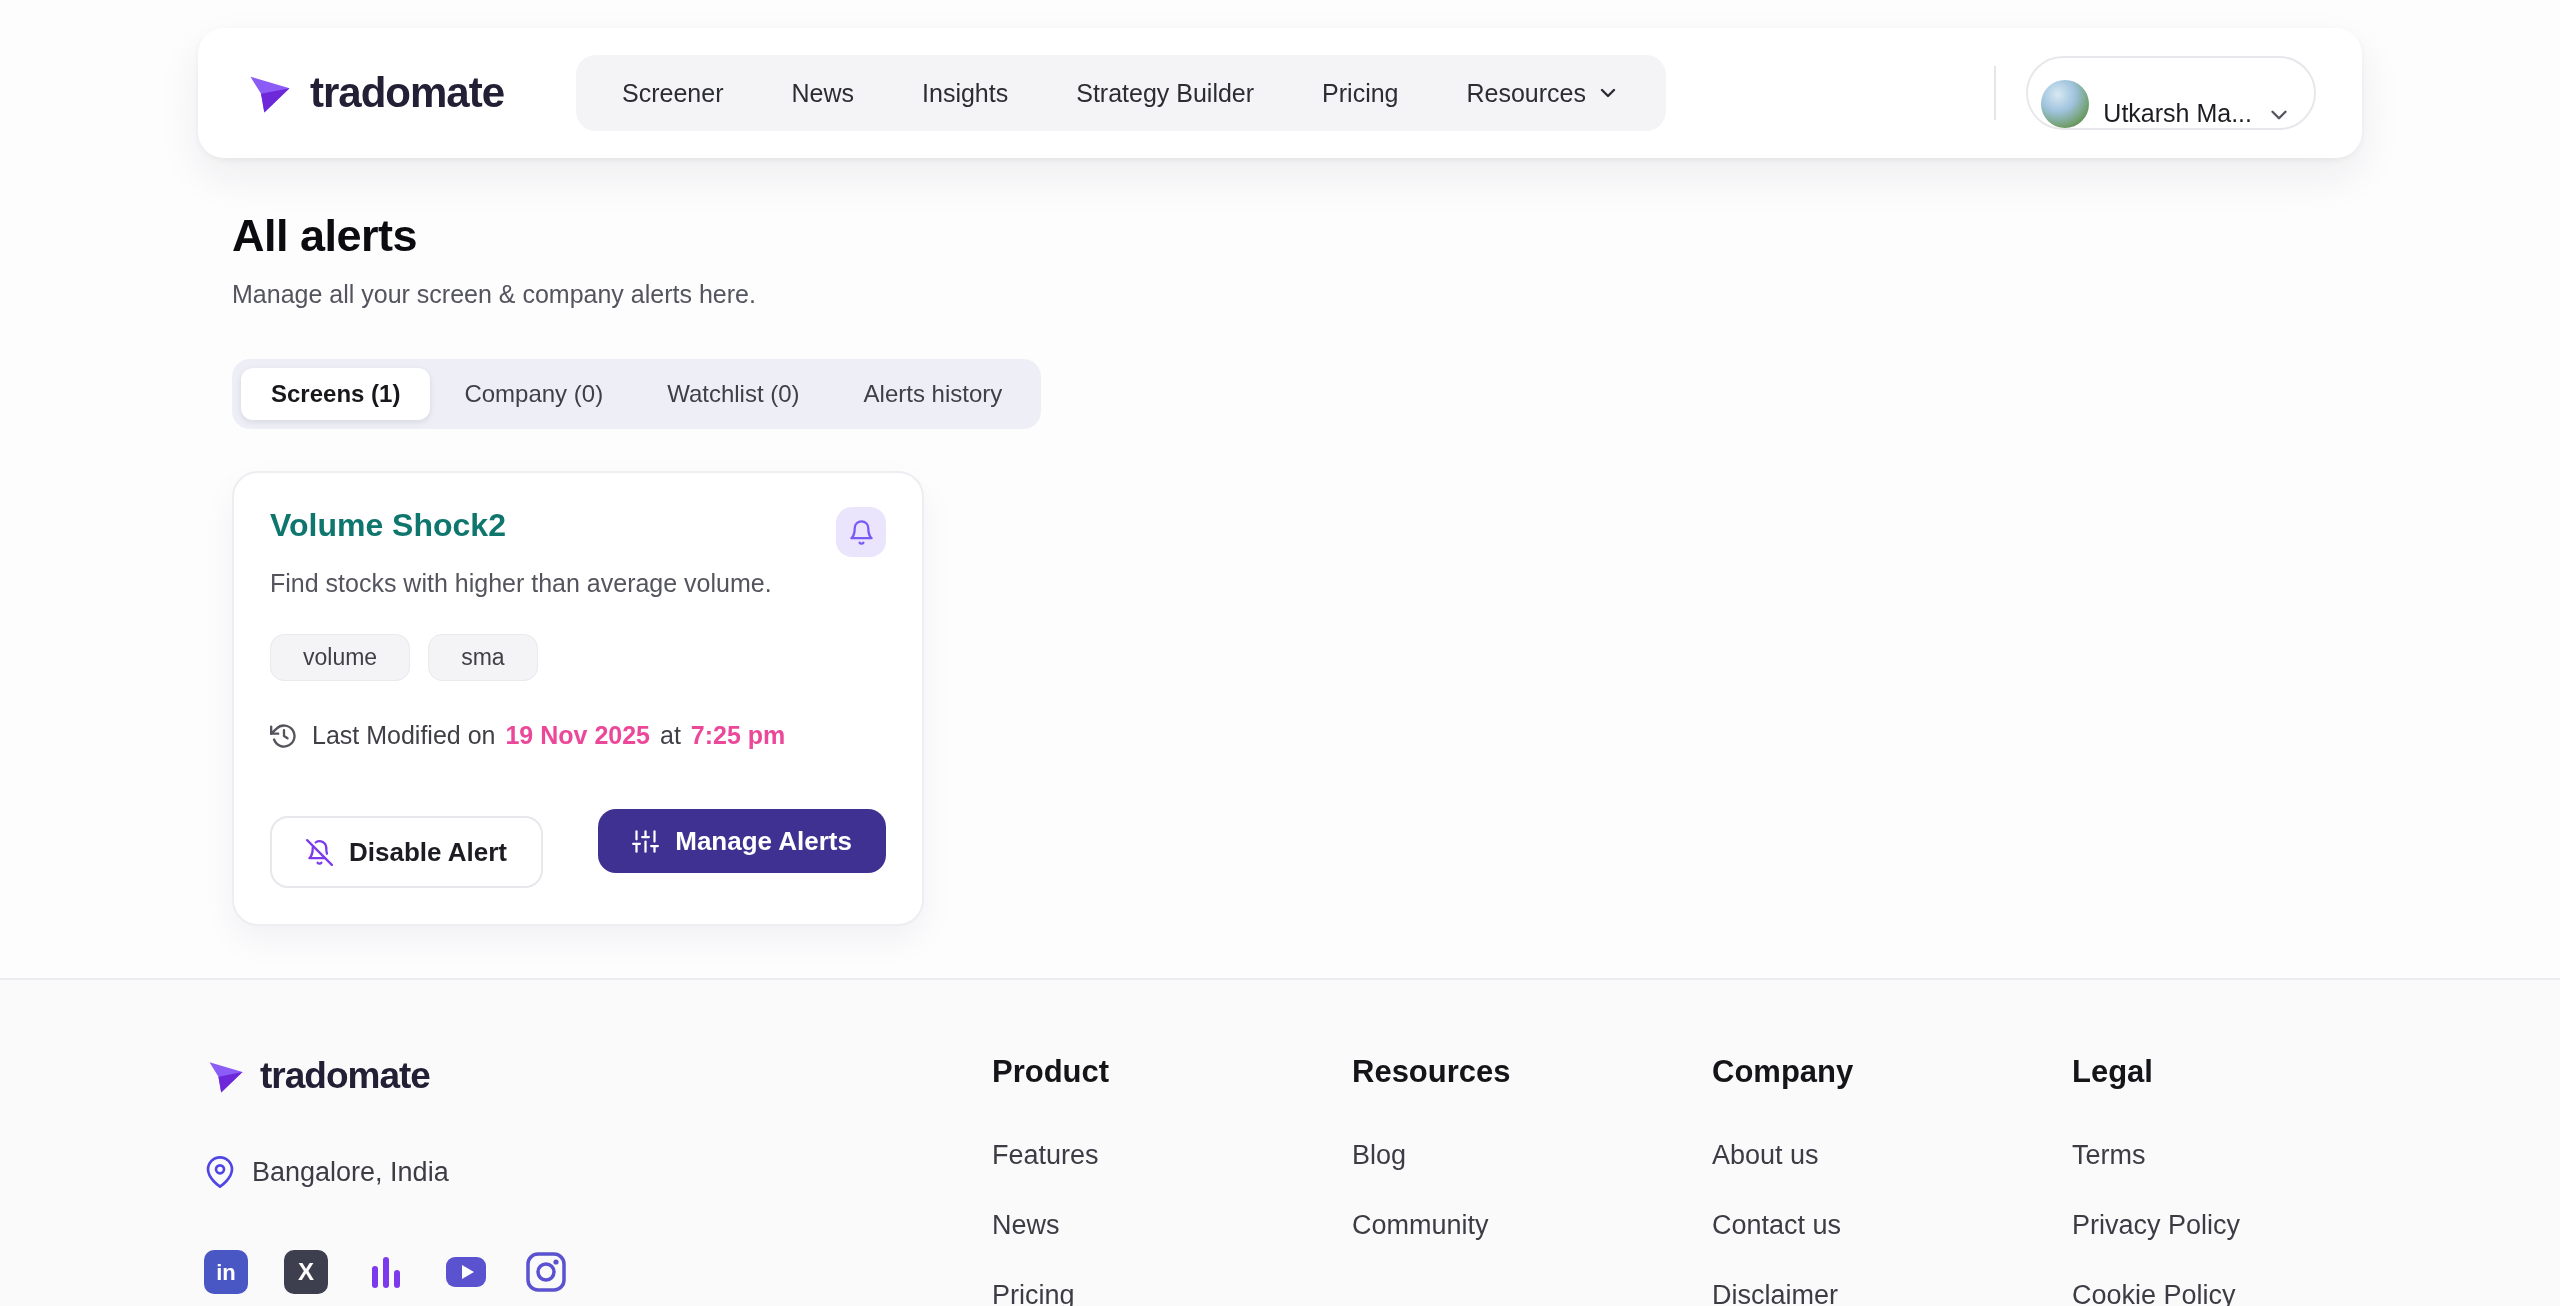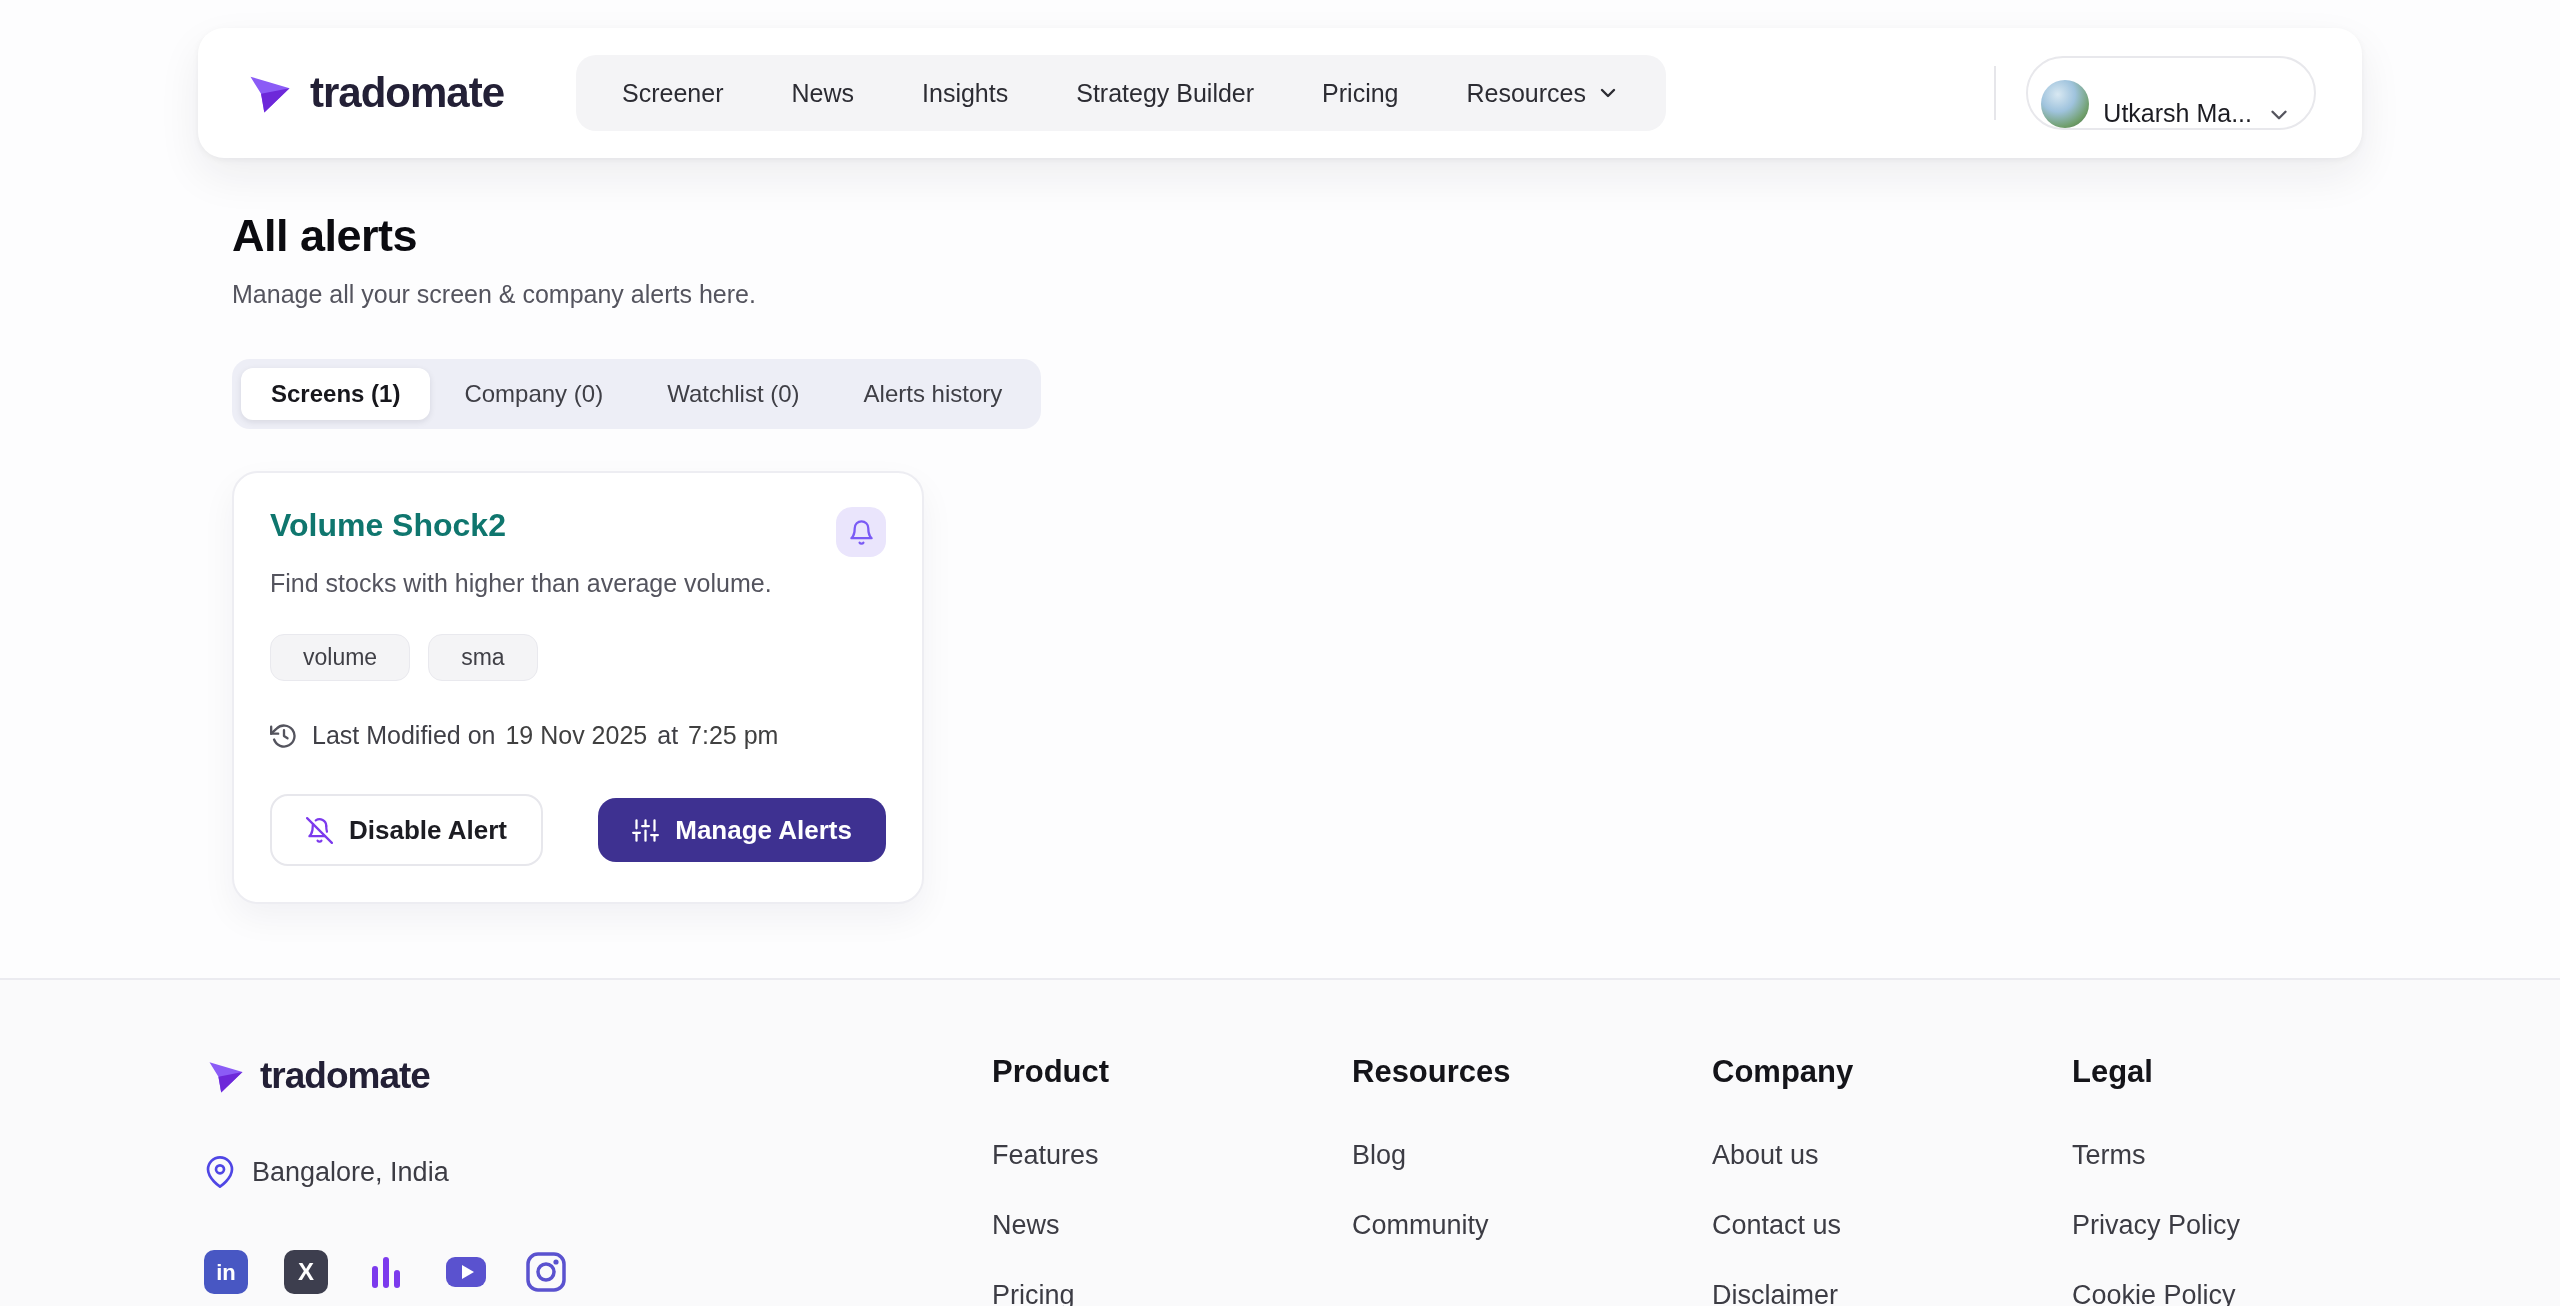--- a/index.html
+++ b/index.html
@@ -87,27 +87,27 @@
   }
   .bell-badge svg { width:27px; height:27px; stroke:#7a5af5; }
   .card-desc { margin-top:12px; font-size:25px; color:#54545e; }
   .tags { margin-top:36px; display:flex; gap:18px; }
   .tag {
     background:#f4f4f6; border:1px solid #e9e9ee; border-radius:14px;
     padding:9px 32px; font-size:23px; color:#3f3f46;
   }
   .modified { margin-top:40px; display:flex; align-items:center; gap:10px; font-size:25px; color:#3f3f46; flex-wrap:nowrap; }
   .modified svg { width:28px; height:28px; stroke:#54545e; margin-right:4px; flex:none; }
-  .modified b { color:#404040; font-weight:400; }
+  .modified b { color:#ec4899; font-weight:700; }
   .card-actions { margin-top:44px; display:flex; justify-content:space-between; align-items:center; }
   .btn-outline {
     display:flex; align-items:center; gap:16px;
     height:72px; padding:0 34px;
     background:#fff; border:2px solid #e7e7ec; border-radius:18px;
-    font-family:inherit; font-size:26px; font-weight:600; color:#1c1c22; cursor:pointer;
+    font-family:inherit; font-size:26px; font-weight:600; color:#1c1c22; cursor:pointer;margin-top:22px;
   }
   .btn-outline svg { width:27px; height:27px; stroke:#7c3aed; }
   .btn-primary {
     display:flex; align-items:center; gap:16px;
     height:64px; padding:0 34px;
     background:#3e3191; border:0; border-radius:18px;
     font-family:inherit; font-size:26px; font-weight:600; color:#fff; cursor:pointer;
   }
   .btn-primary svg { width:27px; height:27px; stroke:#fff; }
 

